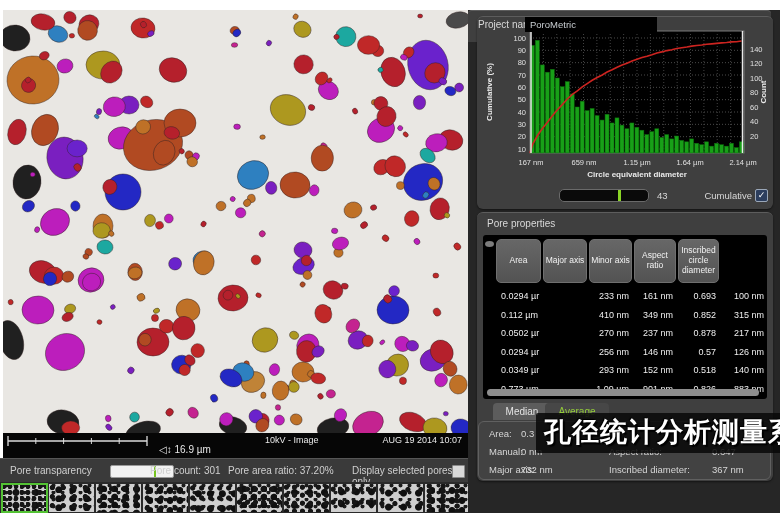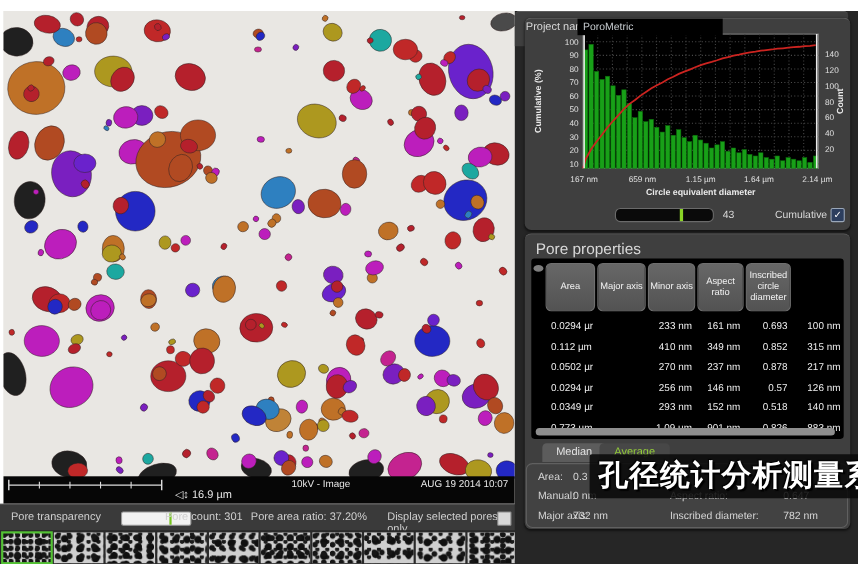--- a/index.html
+++ b/index.html
@@ -34,21 +34,21 @@
   .chart-panel{left:9px;top:6px;width:296px;height:192px;}
   .bins-row{position:absolute;left:0;bottom:3px;width:100%;height:20px;color:#d8d8d8;font-size:9.5px;}
   .bins-row .lbl{position:absolute;left:8px;top:4px;margin-top:35px;}
   .bins-slider{position:absolute;left:82px;top:3px;width:88px;height:11px;background:#0a0a0a;border:1px solid #6a6a6a;border-radius:5px;}
   .bins-value{position:absolute;left:180px;top:4px;}
   .cum-label{position:absolute;right:21px;top:4px;}
   .cum-check{position:absolute;right:5px;top:3px;width:11px;height:11px;background:#2c3e5e;border:1px solid #9aa7b8;border-radius:2px;color:#fff;
              font-size:9px;line-height:11px;text-align:center;}
 
   .props-panel{left:9px;top:202px;width:296px;height:268px;}
-  .props-title{position:absolute;left:10px;top:5px;font-size:14px;color:#d8d8d8;}
+  .props-title{position:absolute;left:10px;top:5px;font-size:10px;color:#d8d8d8;}
   .table-wrap{position:absolute;left:6px;top:22px;width:284px;height:164px;background:#000;border-radius:3px;}
   .sel-oval{position:absolute;left:2px;top:6px;width:9px;height:6px;background:#7d7d7d;border-radius:50%;}
   .tbl-head{position:absolute;left:13px;top:4px;display:grid;grid-template-columns:45px 44px 43px 42px 41px 46px;gap:2px;}
   .th{background:linear-gradient(#676767,#535353);border:1px solid #6f6f6f;border-radius:5px;height:40px;color:#f2f2f2;font-size:8.5px;
       display:flex;align-items:center;justify-content:center;text-align:center;line-height:1.15;padding:1px;}
   .tbl-body{position:absolute;left:13px;top:52px;width:263px;}
   .tr{display:grid;grid-template-columns:45px 44px 43px 42px 41px 46px;gap:2px;height:18.5px;color:#efefef;font-size:9px;align-items:center;}
   .tr .td{text-align:right;padding-right:3px;white-space:nowrap;}
   .tr .td:first-child{text-align:left;padding-left:5px;}
   .h-scroll{position:absolute;left:4px;bottom:3px;width:272px;height:7px;background:#8e8e8e;border-radius:4px;}
@@ -549,21 +549,21 @@
     <div class="stats-box">
       <span style="left:10px;top:6px">Area:</span>
       <span style="left:42px;top:6px">0.3</span>
       <span style="left:10px;top:24px">Manual:</span>
       <span style="left:42px;top:24px">0 nm</span>
       <span style="left:10px;top:42px">Major axis:</span>
       <span style="left:42px;top:42px">732 nm</span>
       <span style="left:130px;top:24px">Aspect ratio:</span>
       <span style="left:233px;top:24px">0.647</span>
       <span style="left:130px;top:42px">Inscribed diameter:</span>
-      <span style="left:233px;top:42px">782 nm</span>
+      <span style="left:233px;top:42px">367 nm</span>
     </div>
   </div>
 
   <div class="project-row">
     <span class="lbl">Project name</span>
     <input class="project-input" type="text" value="PoroMetric" style="">
   </div>
 </div>
 
 <div class="abs cn-overlay">孔径统计分析测量系统</div>

